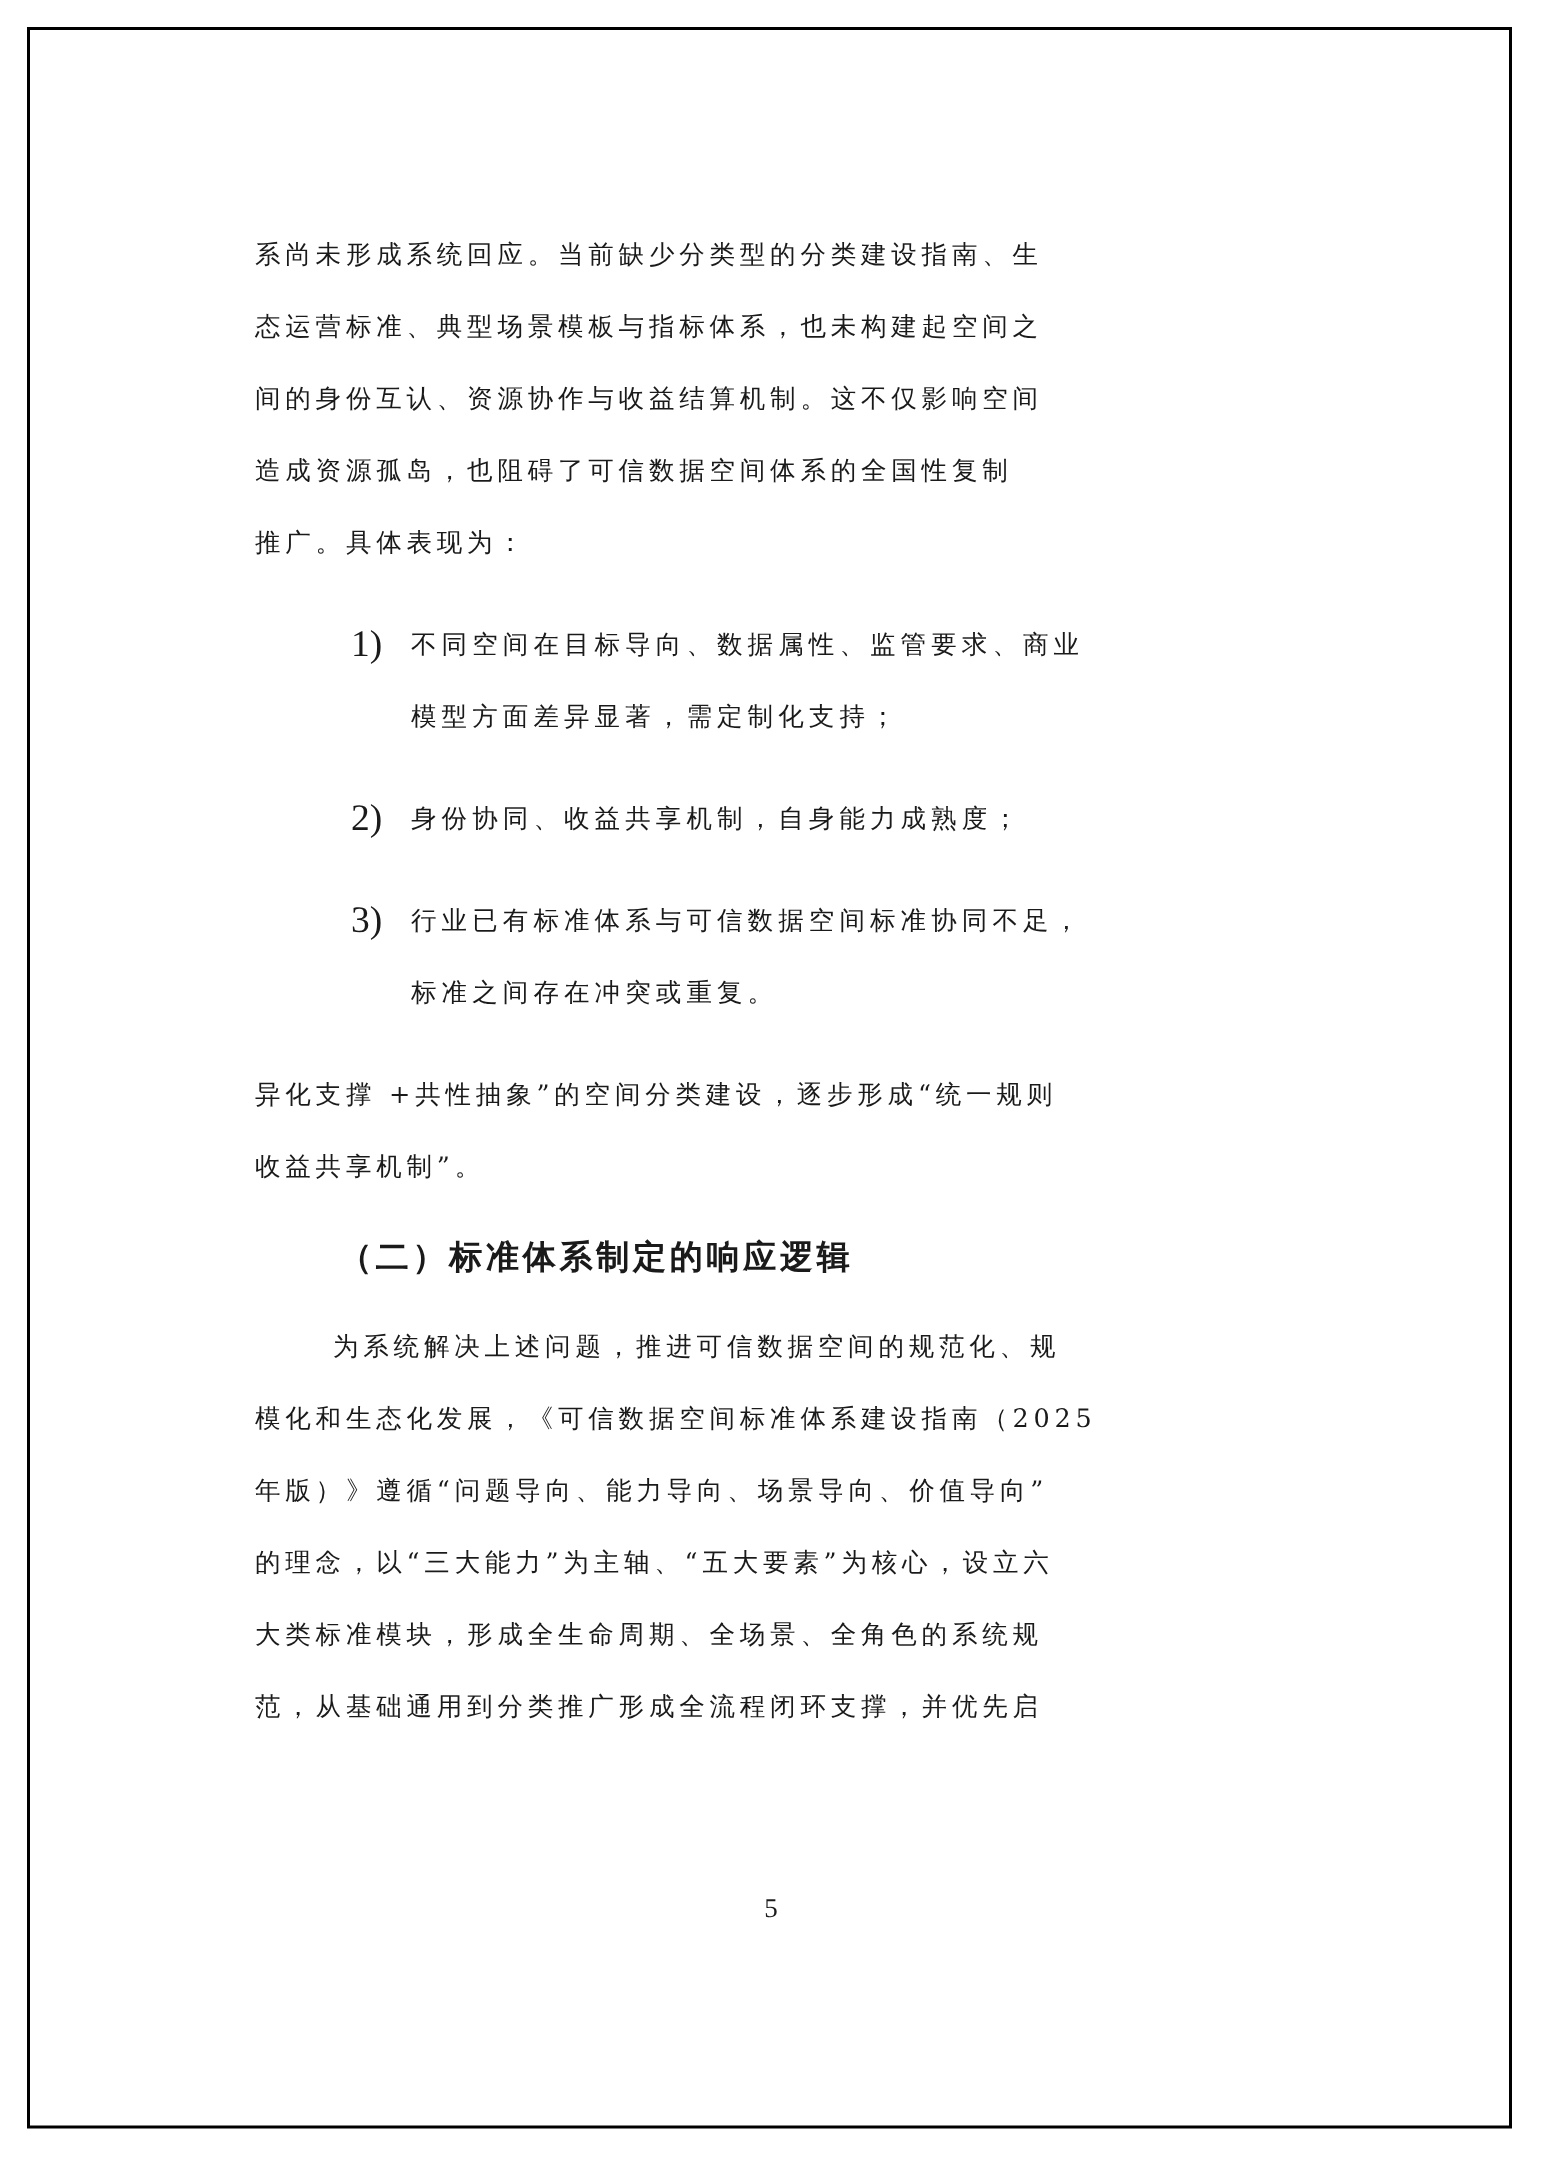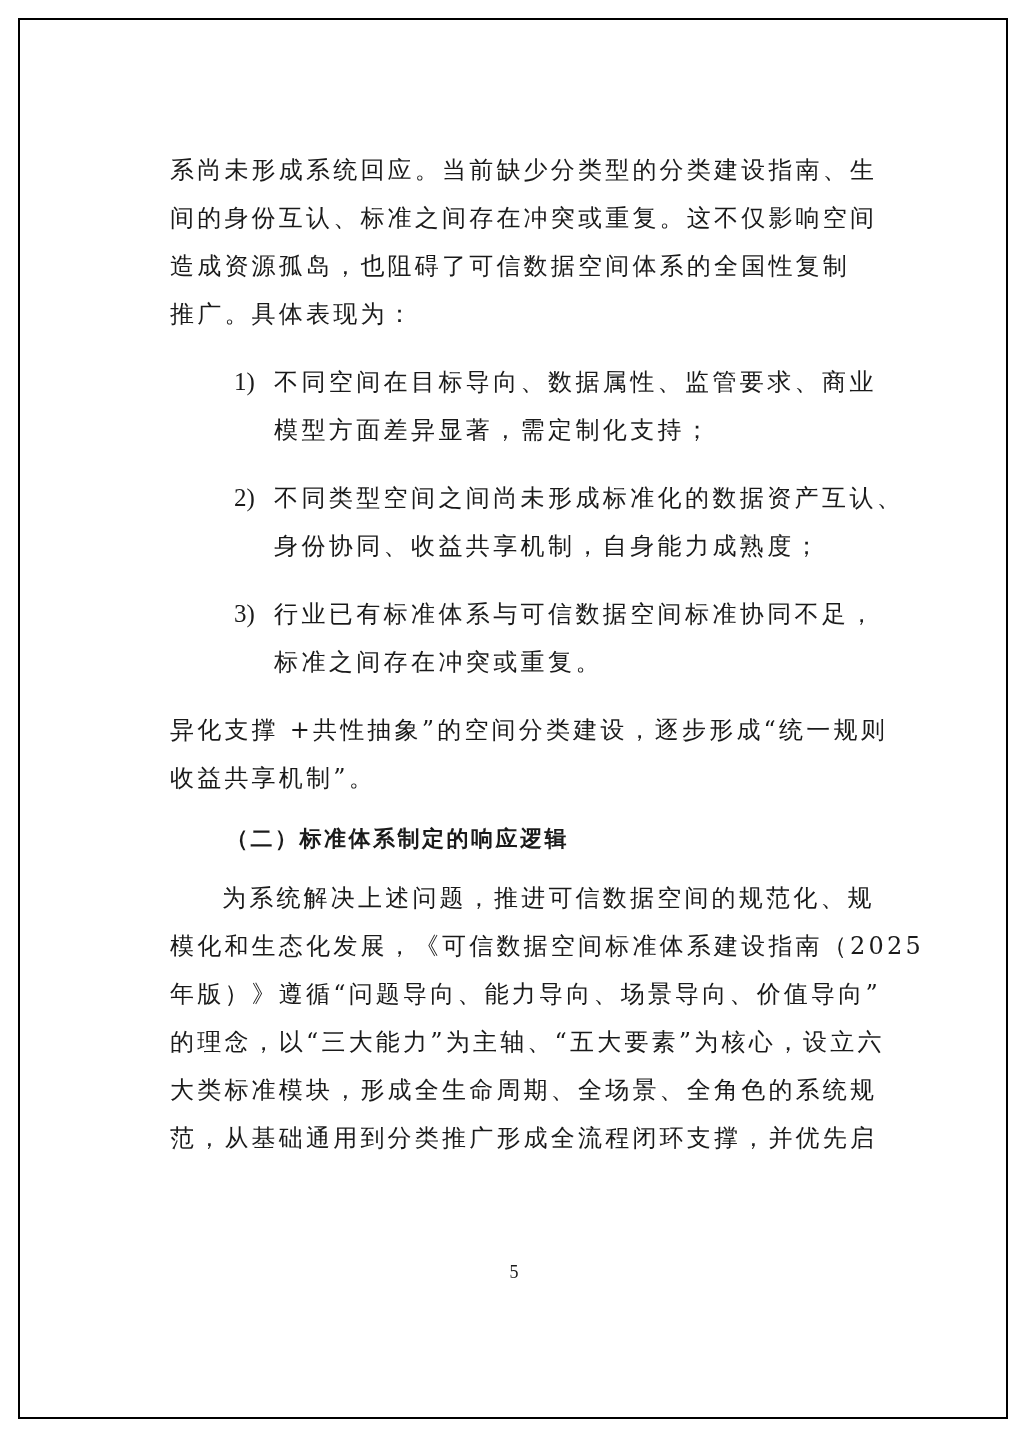--- a/index.html
+++ b/index.html
@@ -24,21 +24,21 @@
       border: 2px solid #000;
       box-sizing: border-box;
     }
     .content {
       position: absolute;
       left: 170px;
       top: 146px;
       width: 692px;
     }
     .line {
-      font-size: 24px;
+      font-size: 17px;
       line-height: 48px;
       height: 48px;
       white-space: nowrap;
       letter-spacing: 3.2px;
     }
     .para-indent {
       padding-left: 52px;
     }
     .list-item {
       position: relative;
@@ -82,39 +82,39 @@
   </style>
 </head>
 <body>
 
 <div class="page-border"></div>
 
 <div class="content">
 
   <div>
     <div class="line">系尚未形成系统回应。当前缺少分类型的分类建设指南、生</div>
-    <div class="line">间的身份互认、标准之间存在冲突或重复。这不仅影响空间</div>
+    <div class="line">态运营标准、典型场景模板与指标体系，也未构建起空间之</div>
+    <div class="line">间的身份互认、资源协作与收益结算机制。这不仅影响空间</div>
     <div class="line">造成资源孤岛，也阻碍了可信数据空间体系的全国性复制</div>
     <div class="line">推广。具体表现为：</div>
   </div>
 
   <div style="height:20px"></div>
 
   <div>
     <div class="list-item">
       <span class="num">1)</span>
       <div class="lines">
         <div class="line">不同空间在目标导向、数据属性、监管要求、商业</div>
         <div class="line">模型方面差异显著，需定制化支持；</div>
       </div>
     </div>
     <div class="list-item">
       <span class="num">2)</span>
       <div class="lines">
-        <div class="line">不同类型空间之间尚未形成标准化的数据资产互认、</div>
         <div class="line">身份协同、收益共享机制，自身能力成熟度；</div>
       </div>
     </div>
     <div class="list-item">
       <span class="num">3)</span>
       <div class="lines">
         <div class="line">行业已有标准体系与可信数据空间标准协同不足，</div>
         <div class="line">标准之间存在冲突或重复。</div>
       </div>
     </div>

